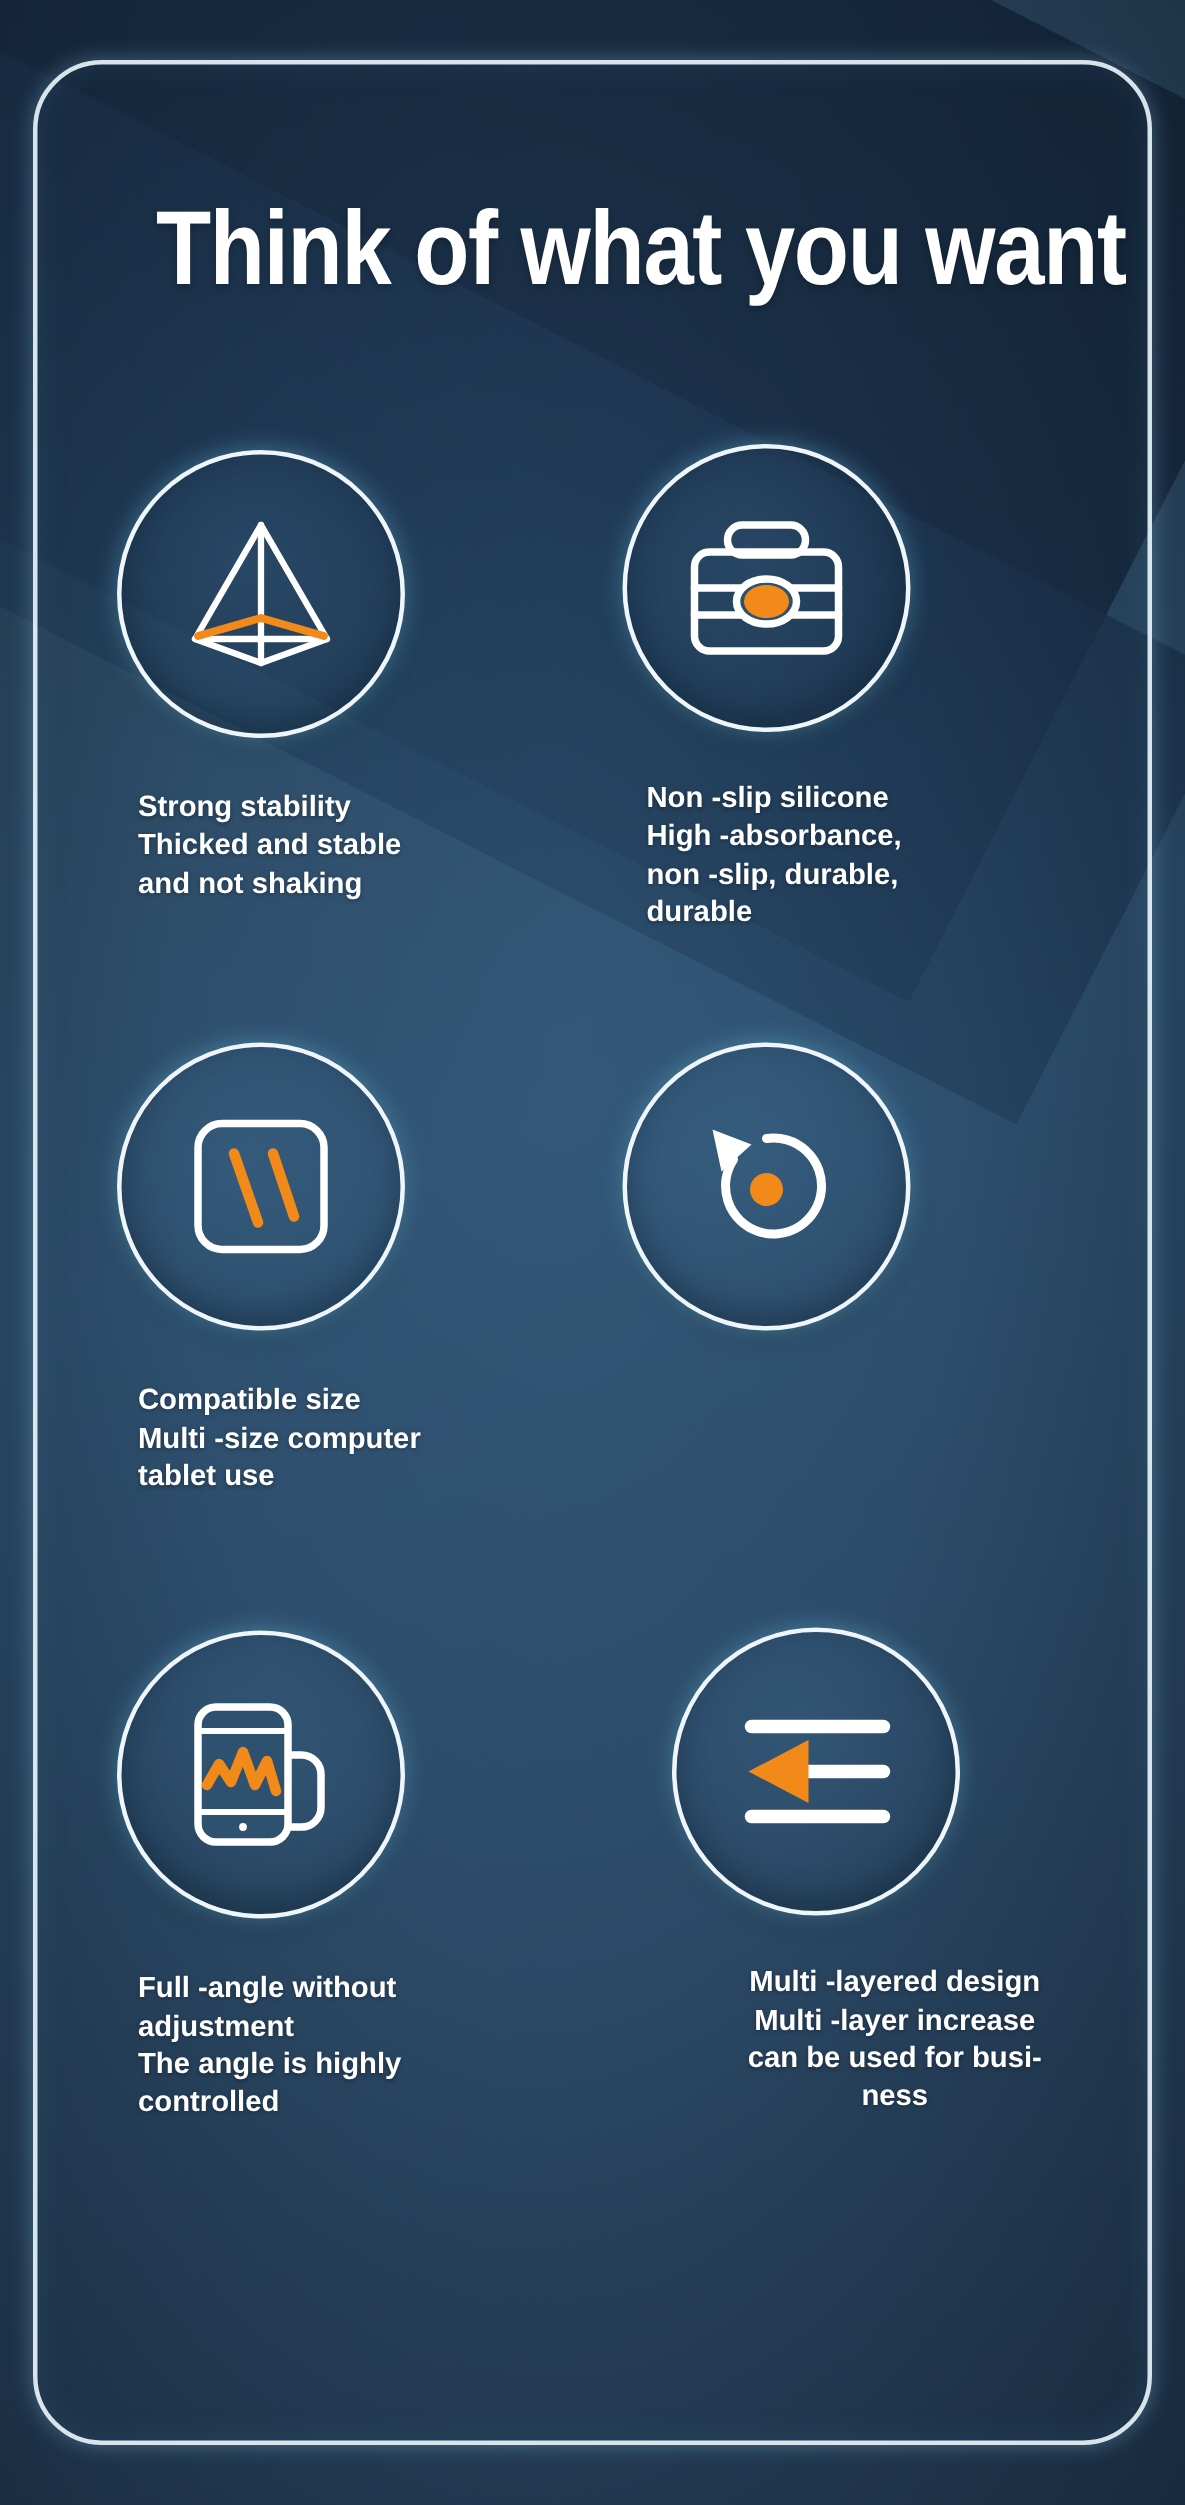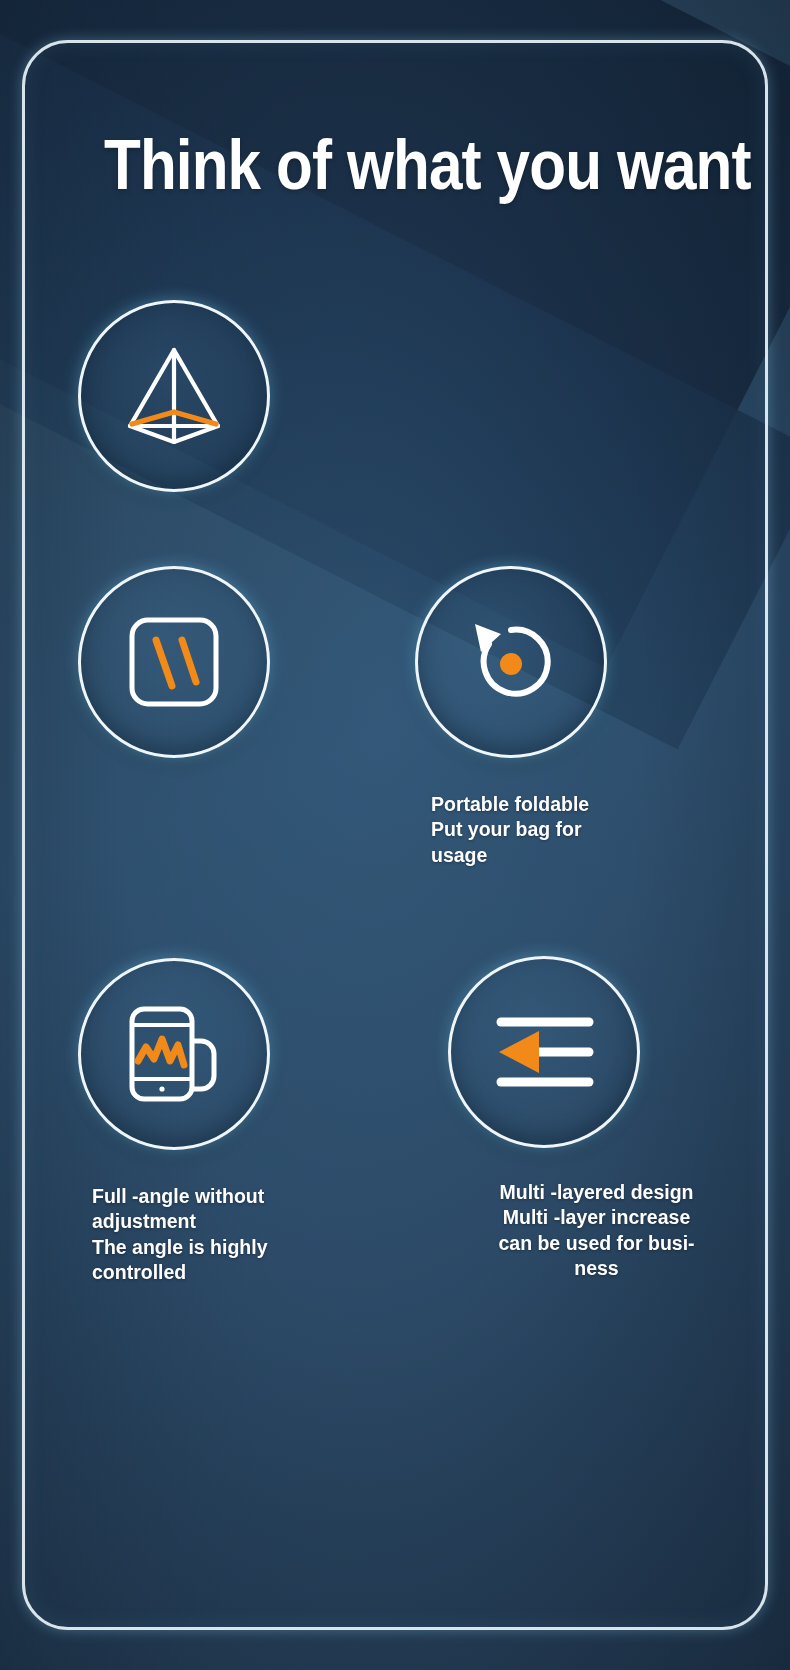--- a/index.html
+++ b/index.html
@@ -167,54 +167,77 @@
                   <path d="M58 6 L14 82 L102 82 Z"></path>
                   <path d="M58 6 L58 98"></path>
                   <path d="M14 82 L58 98 L102 82"></path>
                 </g>
                 <g fill="none" stroke="#F28A1A" stroke-width="5.2" stroke-linejoin="round" stroke-linecap="round">
                   <path d="M16 80 L58 68 L100 80"></path>
                 </g>
               </svg>
             </span>
           </div>
-        </div>
-
+          <div class="caption">Strong stability
+Thicked and stable
+and not shaking</div>
+        </div>
+
+        <div class="cell right">
+          <div class="circle">
+            <span>
+              <svg width="112" height="96" viewBox="0 0 112 96">
+                <g fill="none" stroke="#FFFFFF" stroke-width="5" stroke-linejoin="round" stroke-linecap="round">
+                  <rect x="30" y="6" width="52" height="20" rx="10"></rect>
+                  <rect x="8" y="24" width="96" height="66" rx="10"></rect>
+                  <path d="M8 48 L104 48"></path>
+                  <path d="M8 66 L104 66"></path>
+                </g>
+                <ellipse cx="56" cy="57" rx="20" ry="15" fill="#2f5170" stroke="#FFFFFF" stroke-width="5"></ellipse>
+                <ellipse cx="56" cy="57" rx="15" ry="11" fill="#F28A1A"></ellipse>
+              </svg>
+            </span>
+          </div>
+          <div class="caption">Non -slip silicone
+High -absorbance,
+non -slip, durable,
+durable</div>
+        </div>
 
       </div>
 
       <div class="row r2 row-2">
 
         <div class="cell left">
           <div class="circle">
             <span>
               <svg width="96" height="96" viewBox="0 0 96 96">
                 <rect x="6" y="6" width="84" height="84" rx="16" fill="none" stroke="#FFFFFF" stroke-width="5"></rect>
                 <g stroke="#F28A1A" stroke-width="7" stroke-linecap="round">
                   <path d="M30 26 L46 72"></path>
                   <path d="M56 26 L70 68"></path>
                 </g>
               </svg>
             </span>
           </div>
+          <div class="caption">Compatible size
+Multi -size computer
+tablet use</div>
         </div>
 
         <div class="cell right">
           <div class="circle">
             <span>
               <svg width="104" height="104" viewBox="0 0 104 104">
                 <path d="M30 34 A32 32 0 1 0 52 20" fill="none" stroke="#FFFFFF" stroke-width="6" stroke-linecap="round"></path>
                 <path d="M16 14 L42 24 L22 42 Z" fill="#FFFFFF"></path>
                 <circle cx="52" cy="54" r="11" fill="#F28A1A"></circle>
               </svg>
             </span>
           </div>
-          <div class="caption">Portable foldable
-Put your bag for
-usage</div>
         </div>
 
       </div>
 
       <div class="row r3 row-3">
 
         <div class="cell left">
           <div class="circle">
             <span>
               <svg width="104" height="102" viewBox="0 0 104 102">

